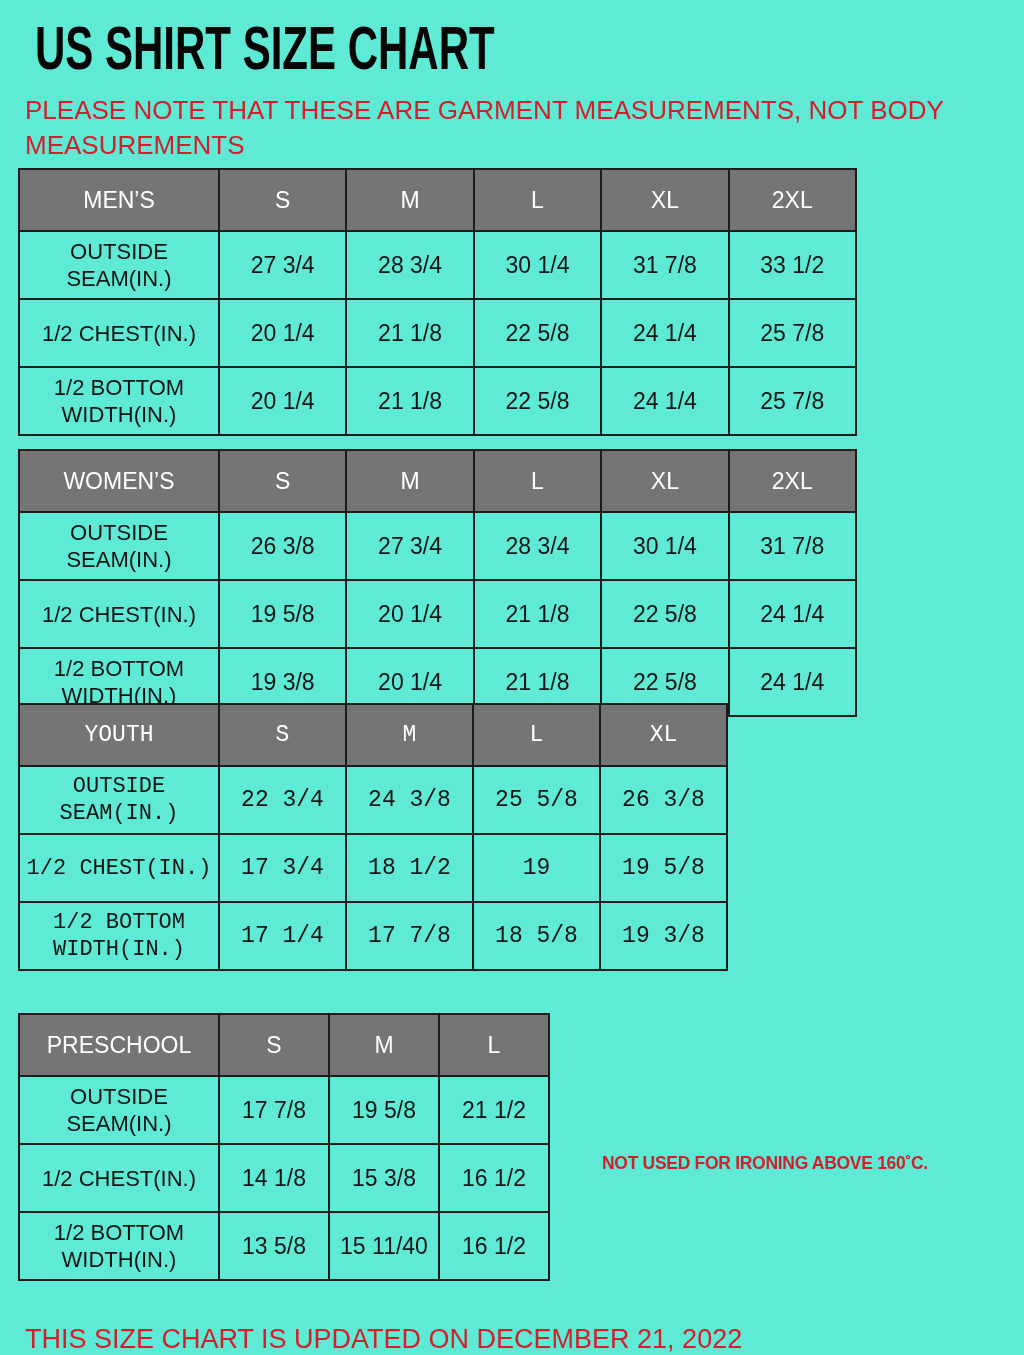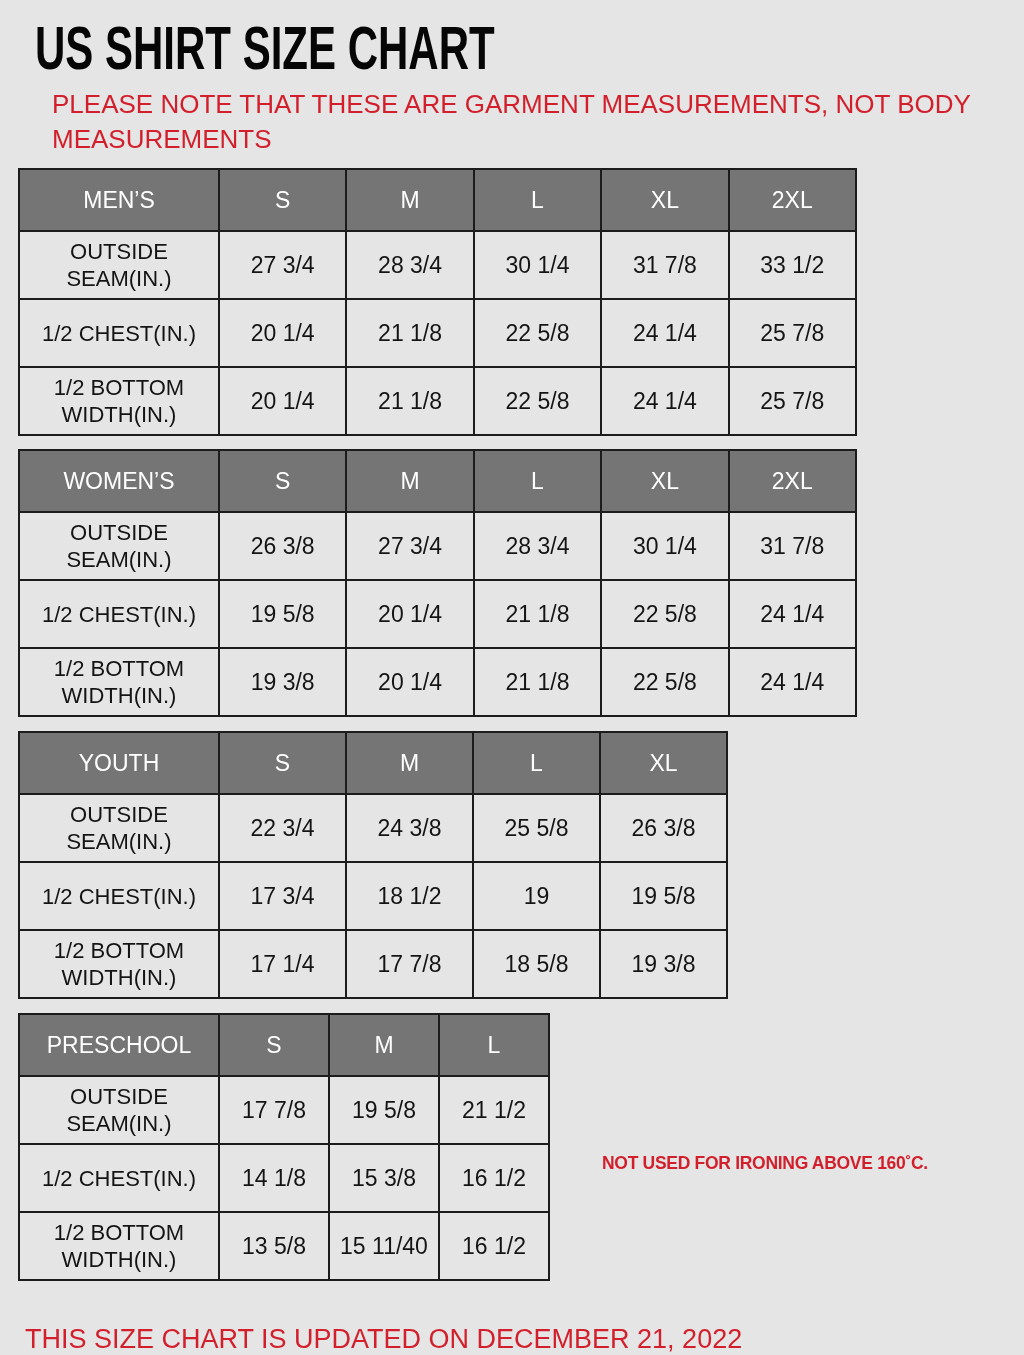--- a/index.html
+++ b/index.html
@@ -1,40 +1,39 @@
 <!DOCTYPE html>
 <html style="--accent-red: #d21f2b; --header-gray: #757575;"><head>
 <meta charset="utf-8">
 <style>
   html,body{margin:0;padding:0;background:#ffffff;}
   .page{
     position:relative;
     width:1024px;height:1355px;
-    background:#e5e5e5;
+    background:#5eead4;
     font-family:"Liberation Sans", sans-serif;
     overflow:hidden;
   }
   .title{
     position:absolute;left:35px;top:18px;
     font-size:60px;font-weight:bold;
     color:#060606;letter-spacing:0px;line-height:1.0;
     transform:scale(0.70,1.02);transform-origin:0 0;
     white-space:nowrap;
   }
   .note{
-    position:absolute;left:25px;top:87px;width:950px;
+    position:absolute;left:25px;top:93px;width:950px;
     font-size:26px;line-height:35px;
     color:var(--accent-red,#d21f2b);
     letter-spacing:0px;
-    margin-left:27px;
   }
   .tbl-wrap{position:absolute;left:18px;}
   .tbl-mens{top:168px;}
   .tbl-womens{top:449px;}
-  .tbl-youth{top:731px;}
+  .tbl-youth{top:703px;font-family:Liberation Mono, monospace;}
   .tbl-preschool{top:1013px;}
   table.size-table{
     border-collapse:collapse;
     table-layout:fixed;
     border:2px solid #0f172a;
   }
   table.size-table th, table.size-table td{
     border:2px solid #1c1c1c;
     text-align:center;vertical-align:middle;
     padding:0 2px;

